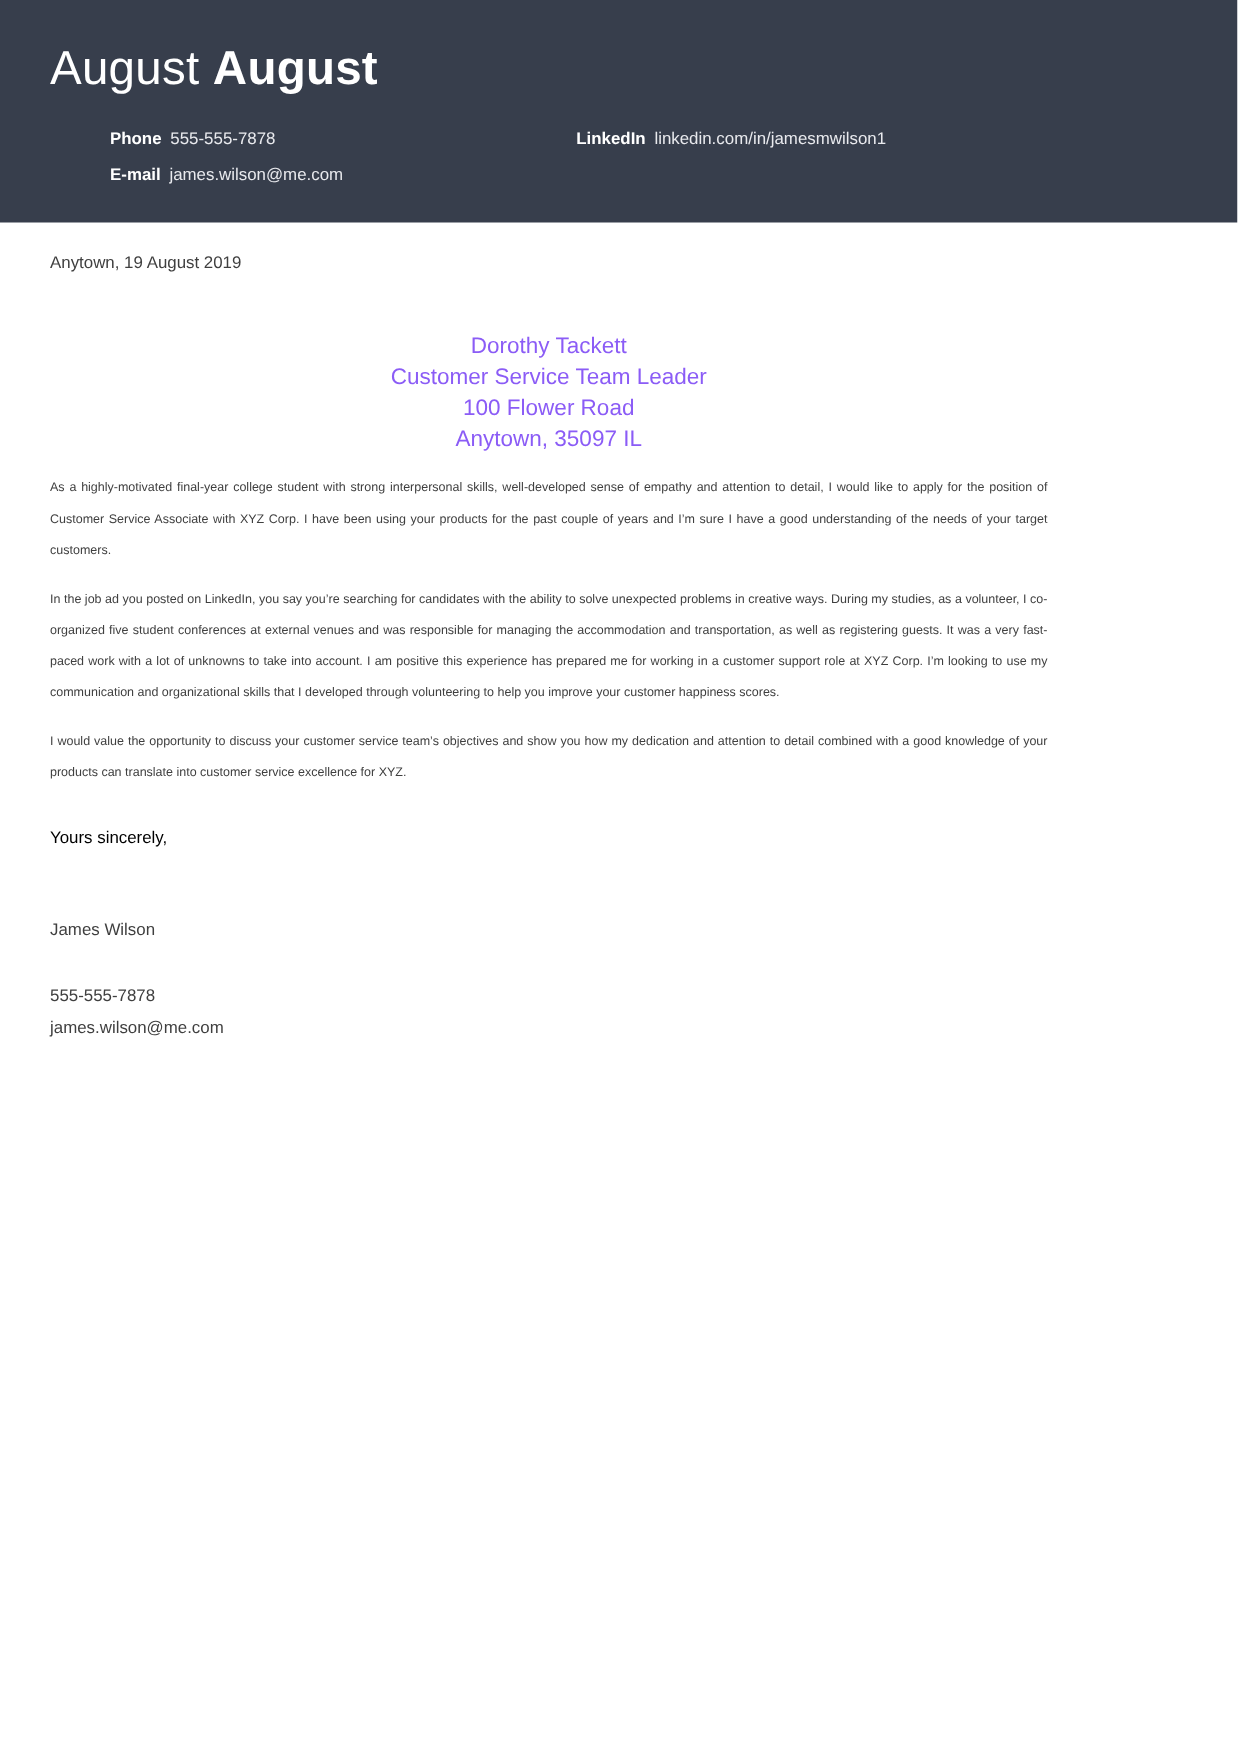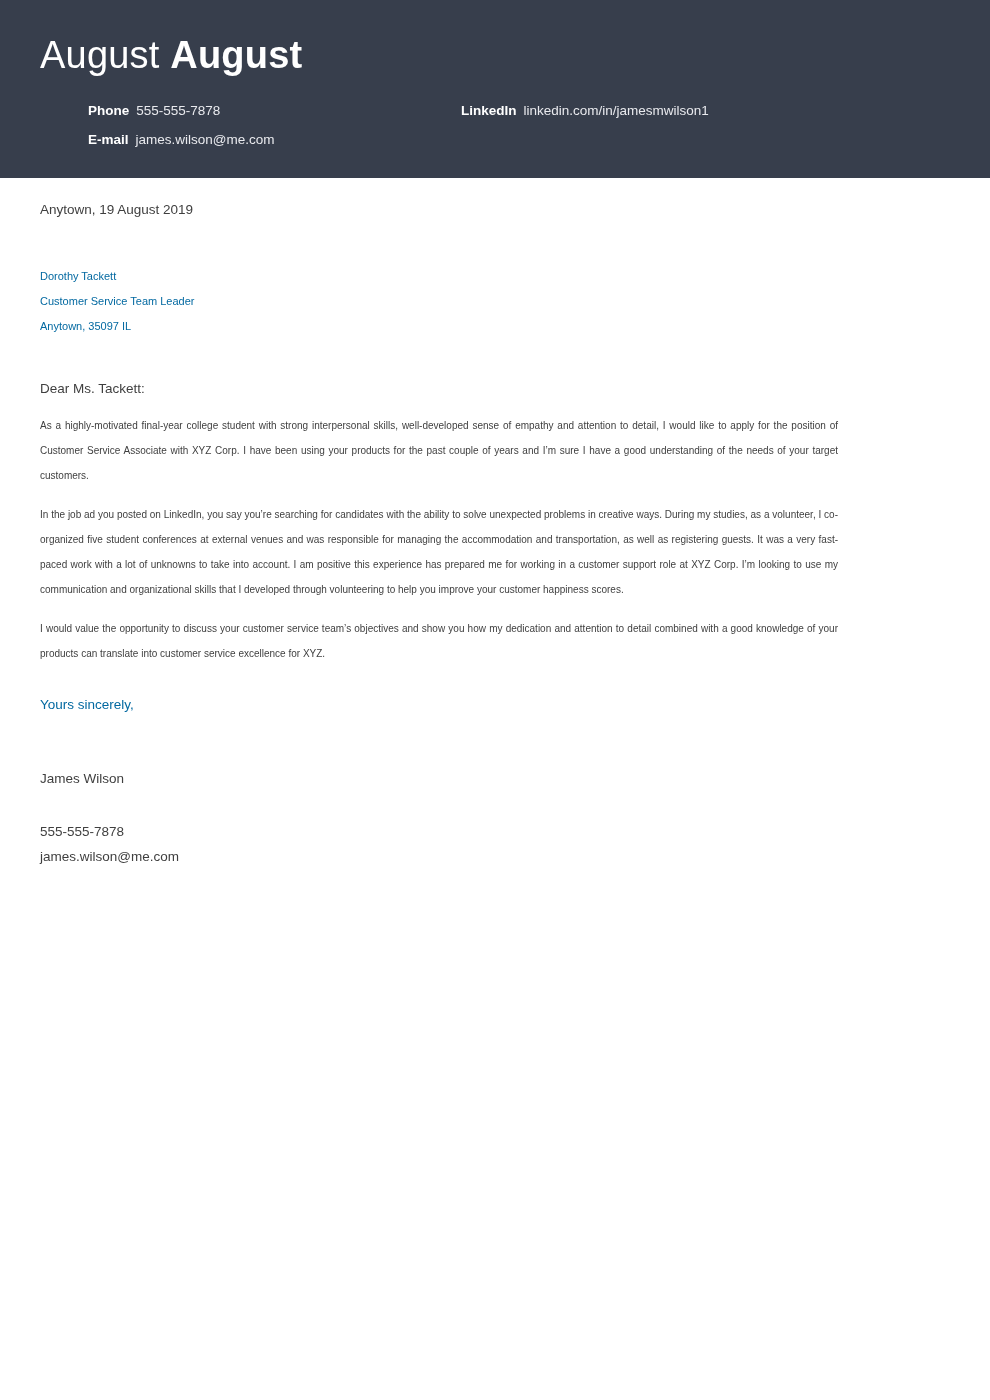--- a/index.html
+++ b/index.html
@@ -82,23 +82,24 @@
     font-size: 13.5px;
     line-height: 20px;
     color: #3f3f3f;
     padding-top: 22px;
   }
 
   .recipient-block {
     margin-top: 44px;
   }
   .recipient-line {
-    font-size: 11px;
+    font-size: 18px;
     line-height: 25px;
-    color: #0369a1;
+    color: #8b5cf6;
+    text-align: center;
   }
 
   .salutation {
     margin-top: 40px;
     font-size: 13.5px;
     line-height: 20px;
     color: #3f3f3f;
   }
 
   .para {
@@ -107,21 +108,21 @@
     line-height: 25px;
     color: #3f3f3f;
     text-align: justify;
     text-justify: inter-word;
   }
 
   .closing {
     margin-top: 29px;
     font-size: 13.5px;
     line-height: 20px;
-    color: #0369a1;
+    color: #000000;
   }
 
   .signature-block {
     margin-top: 54px;
   }
   .signature-name {
     font-size: 13.5px;
     line-height: 20px;
     color: #3f3f3f;
   }
@@ -169,24 +170,24 @@
     </div>
   </header>
 
   <main class="letter-body">
 
     <div class="date-line">Anytown, 19 August 2019</div>
 
     <div class="recipient-block">
       <div class="recipient-line">Dorothy Tackett</div>
       <div class="recipient-line">Customer Service Team Leader</div>
+      <div class="recipient-line">100 Flower Road</div>
       <div class="recipient-line">Anytown, 35097 IL</div>
     </div>
 
-    <div class="salutation">Dear Ms. Tackett:</div>
 
     <p class="para">As a highly-motivated final-year college student with strong interpersonal skills, well-developed sense of empathy and attention to detail, I would like to apply for the position of Customer Service Associate with XYZ Corp. I have been using your products for the past couple of years and I’m sure I have a good understanding of the needs of your target customers.</p>
     <p class="para">In the job ad you posted on LinkedIn, you say you’re searching for candidates with the ability to solve unexpected problems in creative ways. During my studies, as a volunteer, I co-organized five student conferences at external venues and was responsible for managing the accommodation and transportation, as well as registering guests. It was a very fast-paced work with a lot of unknowns to take into account. I am positive this experience has prepared me for working in a customer support role at XYZ Corp. I’m looking to use my communication and organizational skills that I developed through volunteering to help you improve your customer happiness scores.</p>
     <p class="para">I would value the opportunity to discuss your customer service team’s objectives and show you how my dedication and attention to detail combined with a good knowledge of your products can translate into customer service excellence for XYZ.</p>
 
     <div class="closing">Yours sincerely,</div>
 
     <div class="signature-block">
       <div class="signature-name">James Wilson</div>
       <div class="signature-contacts">

